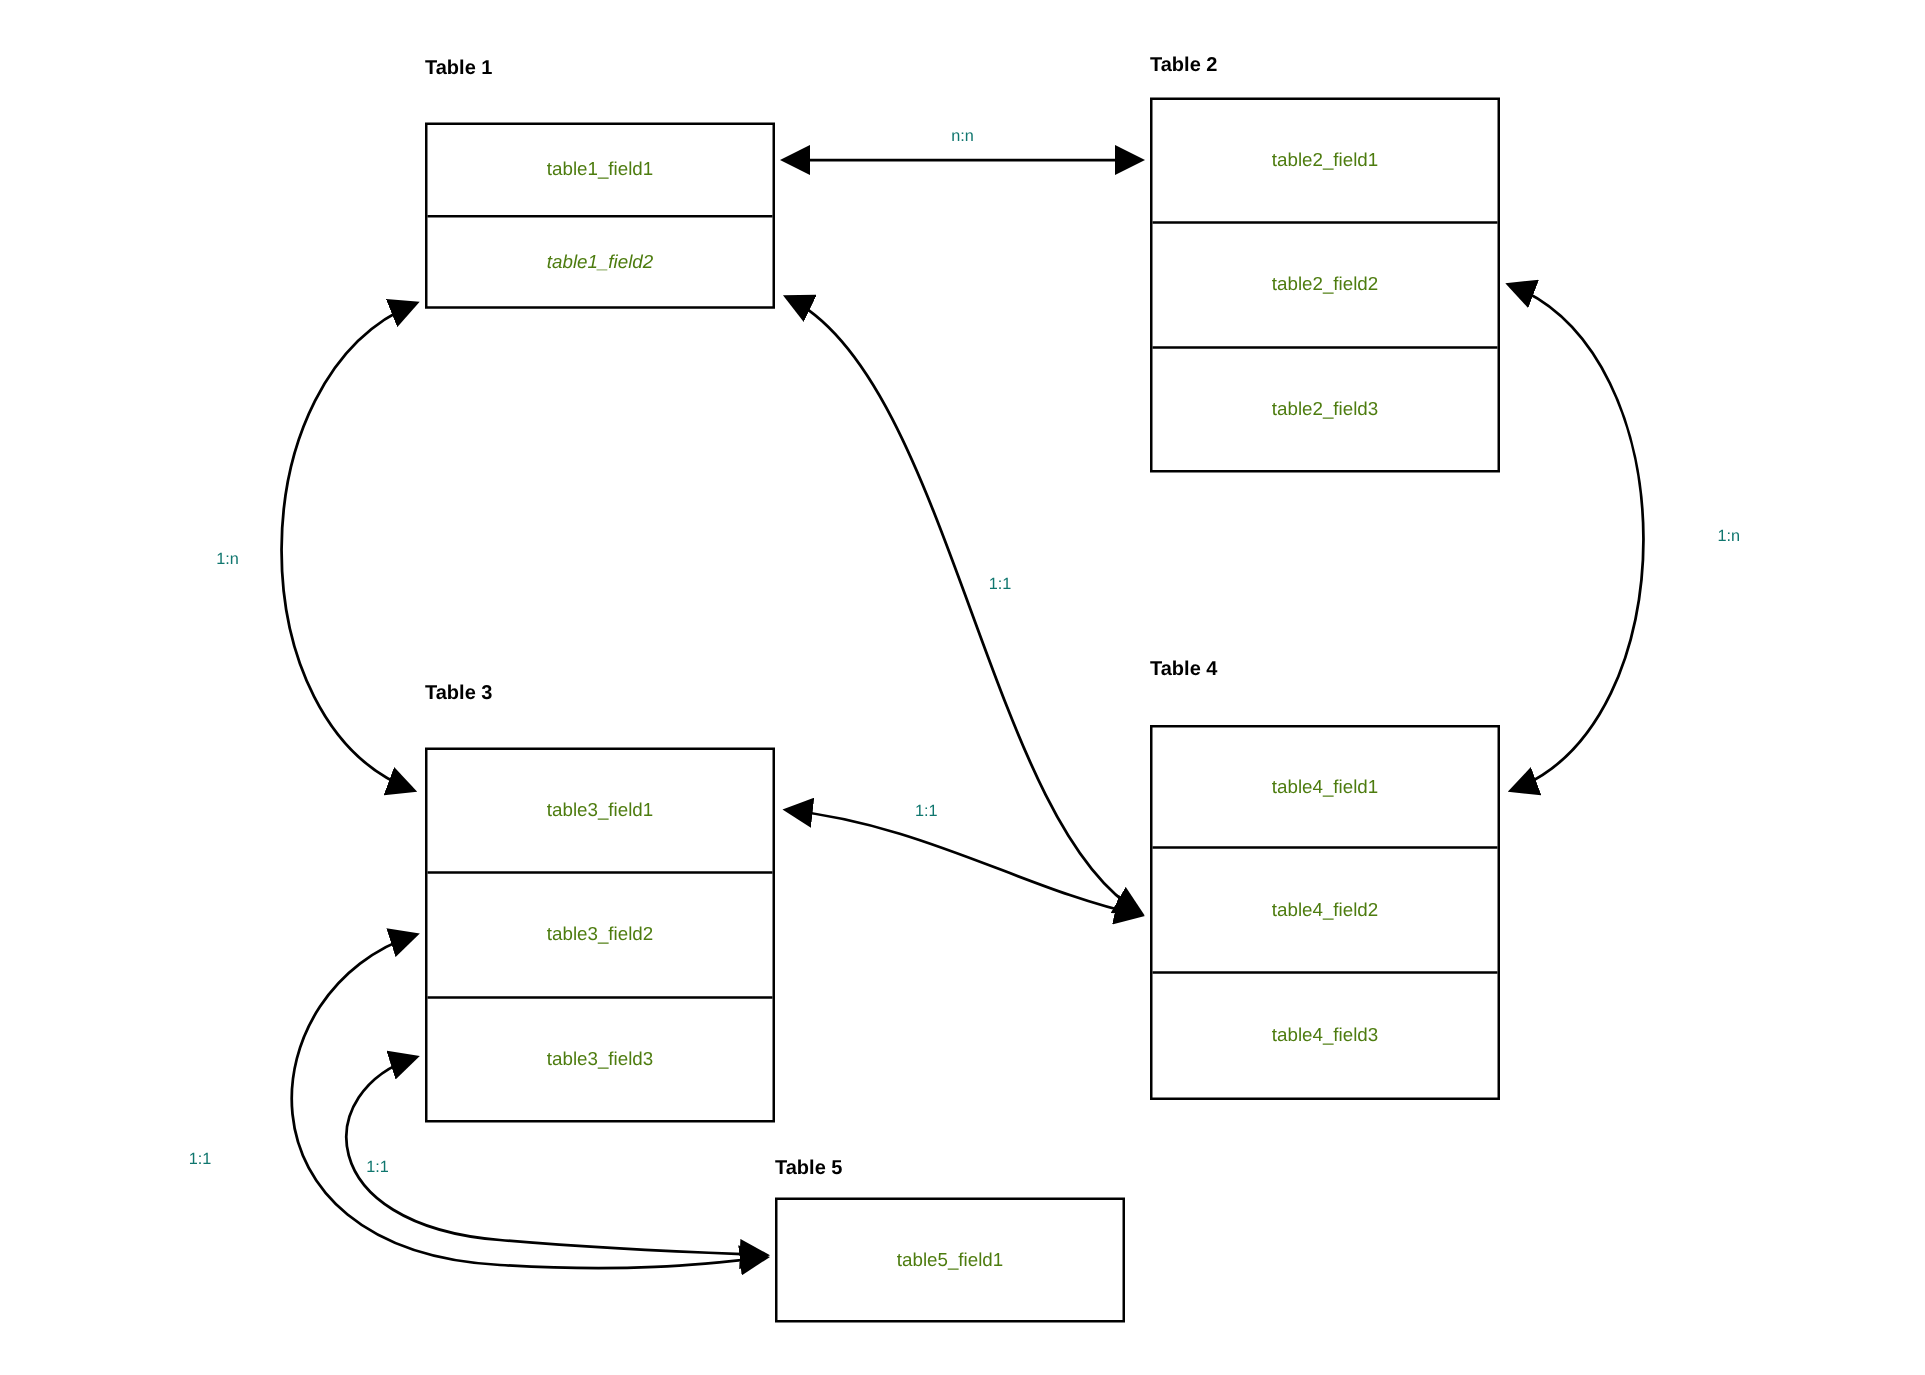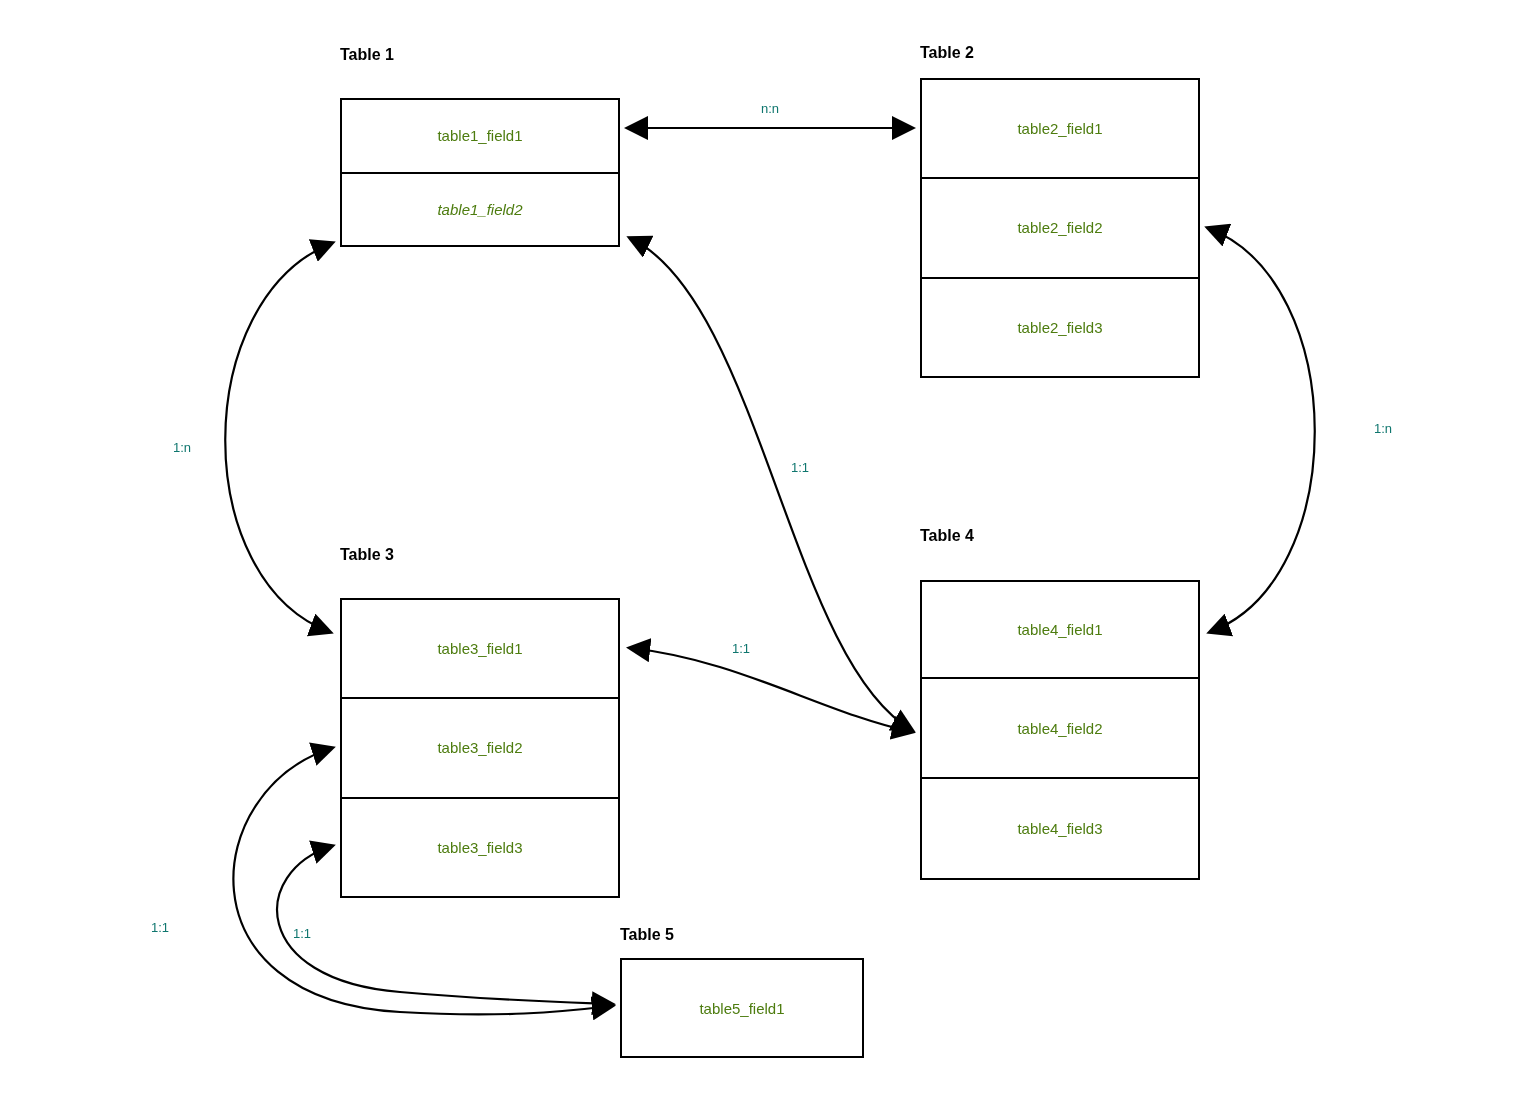--- a/index.html
+++ b/index.html
@@ -108,21 +108,21 @@
         <div class="field" style="height: 100px;">table3_field2</div>
         <div class="field" style="height: 98px;">table3_field3</div>
       </div>
       <div class="entity-title" style="left: 920px; top: 527px; width: 280px;">Table 4</div>
       <div class="entity" style="left: 920px; top: 580px; width: 280px; height: 300px;">
         <div class="field" style="height: 98px;">table4_field1</div>
         <div class="field" style="height: 100px;">table4_field2</div>
         <div class="field" style="height: 100px;">table4_field3</div>
       </div>
       <div class="entity-title" style="left: 620px; top: 926px; width: 280px;">Table 5</div>
-      <div class="entity" style="left: 620px; top: 958px; width: 244px; height: 100px;">
+      <div class="entity" style="left: 620px; top: 958px; width: 280px; height: 100px;">
         <div class="field" style="height: 100px;">table5_field1</div>
       </div>
     </div>
   <div id="labels-layer">
       <div class="edge-label" style="left: 770px; top: 108px;">n:n</div>
       <div class="edge-label" style="left: 182px; top: 447px;">1:n</div>
       <div class="edge-label" style="left: 1383px; top: 428px;">1:n</div>
       <div class="edge-label" style="left: 800px; top: 467px;">1:1</div>
       <div class="edge-label" style="left: 741px; top: 648px;">1:1</div>
       <div class="edge-label" style="left: 160px; top: 927px;">1:1</div>

